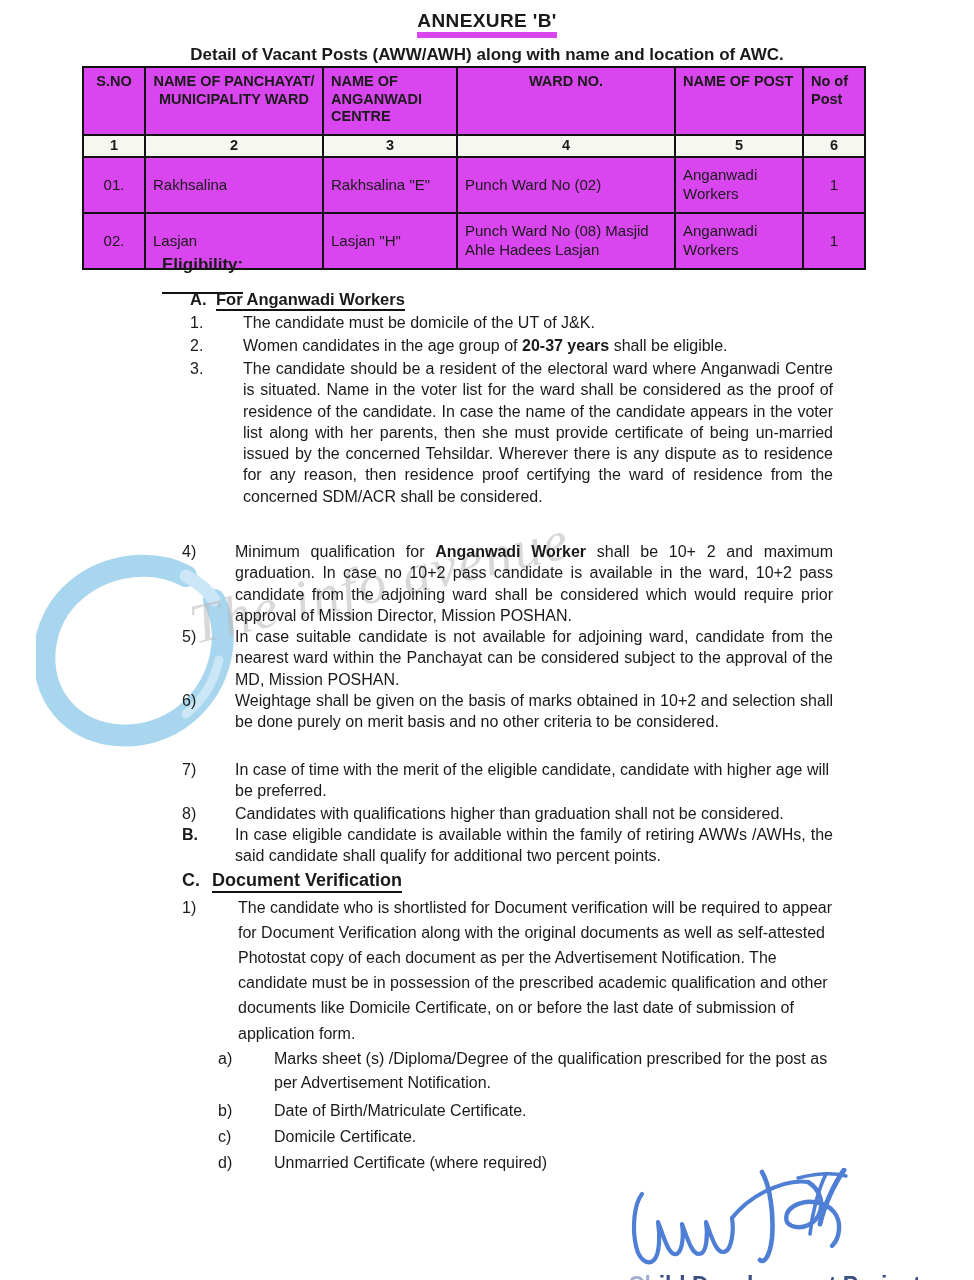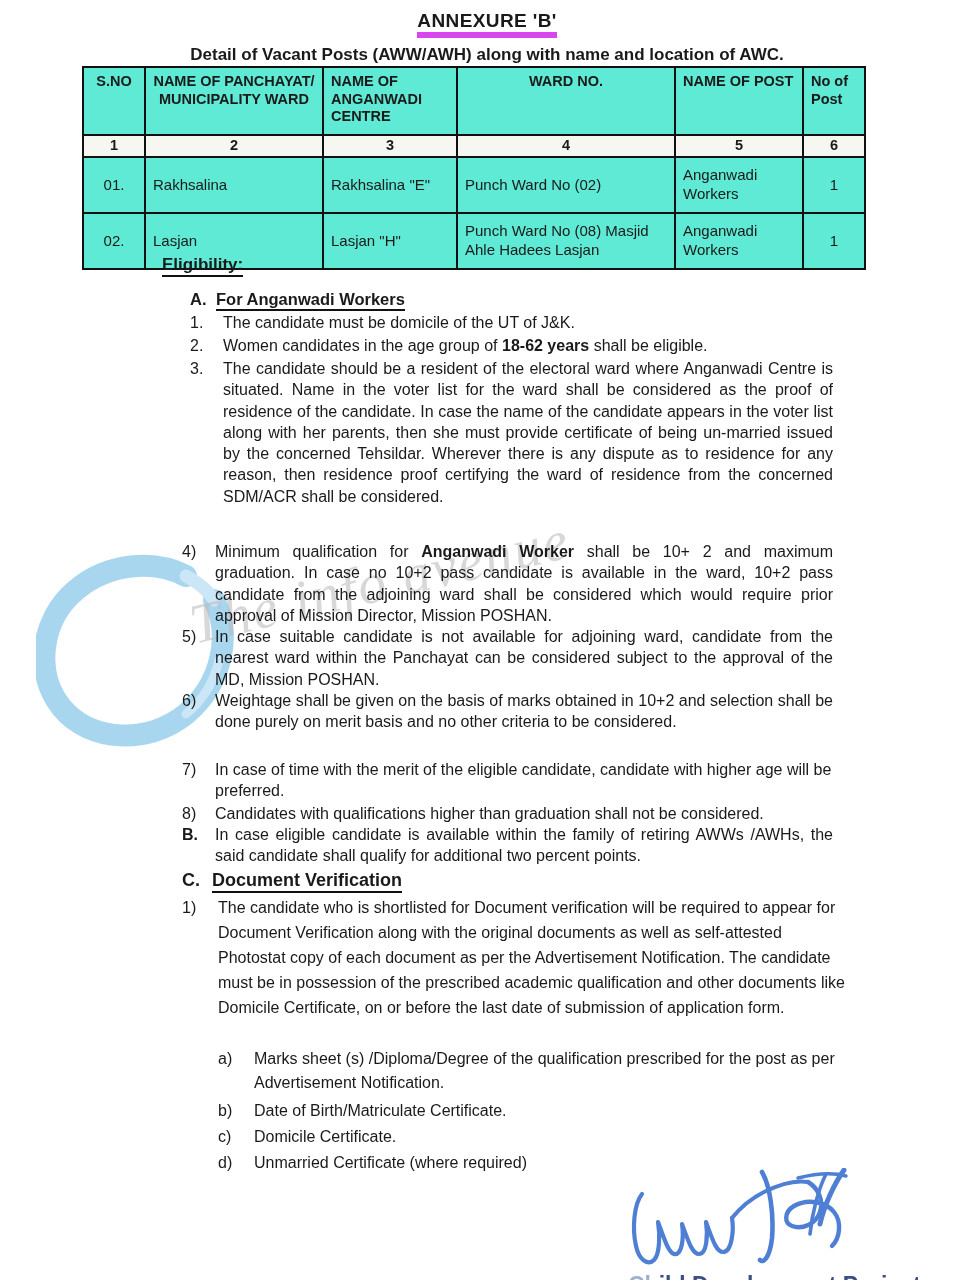--- a/index.html
+++ b/index.html
@@ -86,21 +86,21 @@
     border-collapse: collapse;
     table-layout: fixed;
     background: #fdfdfa;
   }
   #vacancy-table td, #vacancy-table th {
     border: 2px solid #111;
     padding: 5px 7px;
     font-size: 14.5px;
     vertical-align: top;
     line-height: 1.22;
-    background: #5eead4;
+    background: #d946ef;
   }
   #vacancy-table thead th {
     font-weight: bold;
     font-size: 14.5px;
     height: 56px;
   }
   #vacancy-table thead th.ctr { text-align: center; }
   #vacancy-table thead th.lft { text-align: left; }
   #vacancy-table tr.numrow td {
     text-align: center;
@@ -118,21 +118,21 @@
   #vacancy-table tbody td.c { text-align: center; }
 
   
   #eligibility-heading {
     position: absolute;
     left: 162px;
     top: 255px;
     font-size: 17px;
     font-weight: bold;
   }
-  #eligibility-heading span.u { border-bottom: 2px solid #111; padding-bottom: 1px; }
+  #eligibility-heading span.u { border-bottom: 2px solid #111; padding-bottom: 18px; }
 
   .sec-head {
     position: absolute;
     font-size: 16.5px;
     font-weight: bold;
   }
   .sec-head .marker { display: inline-block; width: 26px; }
   .sec-head .u { border-bottom: 2px solid #111; padding-bottom: 1px; }
 
   .li {
@@ -142,21 +142,21 @@
     text-align: justify;
     text-justify: inter-word;
   }
   .li .marker {
     position: absolute;
     left: 0;
     top: 0;
     width: 30px;
     text-align: left;
   }
-  .li .txt { display: block; }
+  .li .txt { display: block; margin-left: 20px; }
   .li.nojustify { text-align: left; }
 
   b.strong { font-weight: bold; }
 
   
   #signature-block {
     position: absolute;
     left: 612px;
     top: 1168px;
     width: 362px;
@@ -247,21 +247,21 @@
     <span class="marker">A.</span><span class="u">For Anganwadi Workers</span>
   </div>
 
   <div class="li nojustify" style="left:190px; top:312px; width:610px; padding-left:33px;">
     <span class="marker">1.</span>
     <span class="txt">The candidate must be domicile of the UT of J&amp;K.</span>
   </div>
 
   <div class="li nojustify" style="left:190px; top:335px; width:610px; padding-left:33px;">
     <span class="marker">2.</span>
-    <span class="txt"><span>Women candidates in the age group of </span><b class="strong">18-62 years</b><span> shall be eligible.</span></span>
+    <span class="txt"><span>Women candidates in the age group of </span><b class="strong">20-37 years</b><span> shall be eligible.</span></span>
   </div>
 
   <div class="li" style="left:190px; top:358px; width:610px; padding-left:33px;">
     <span class="marker">3.</span>
     <span class="txt">The candidate should be a resident of the electoral ward where Anganwadi Centre is situated. Name in the voter list for the ward shall be considered as the proof of residence of the candidate. In case the name of the candidate appears in the voter list along with her parents, then she must provide certificate of being un-married issued by the concerned Tehsildar. Wherever there   is any dispute as to residence for any reason, then residence proof certifying the ward of residence from the concerned SDM/ACR shall be considered.</span>
   </div>
 
   <div class="li" style="left:182px; top:541px; width:618px; padding-left:33px;">
     <span class="marker">4)</span>
     <span class="txt"><span> Minimum qualification for </span><b class="strong">Anganwadi Worker</b><span> shall be 10+ 2 and maximum graduation. In case no 10+2 pass candidate is available in the ward, 10+2 pass candidate from the adjoining ward shall be considered which would require prior approval of Mission Director, Mission POSHAN.</span></span>

